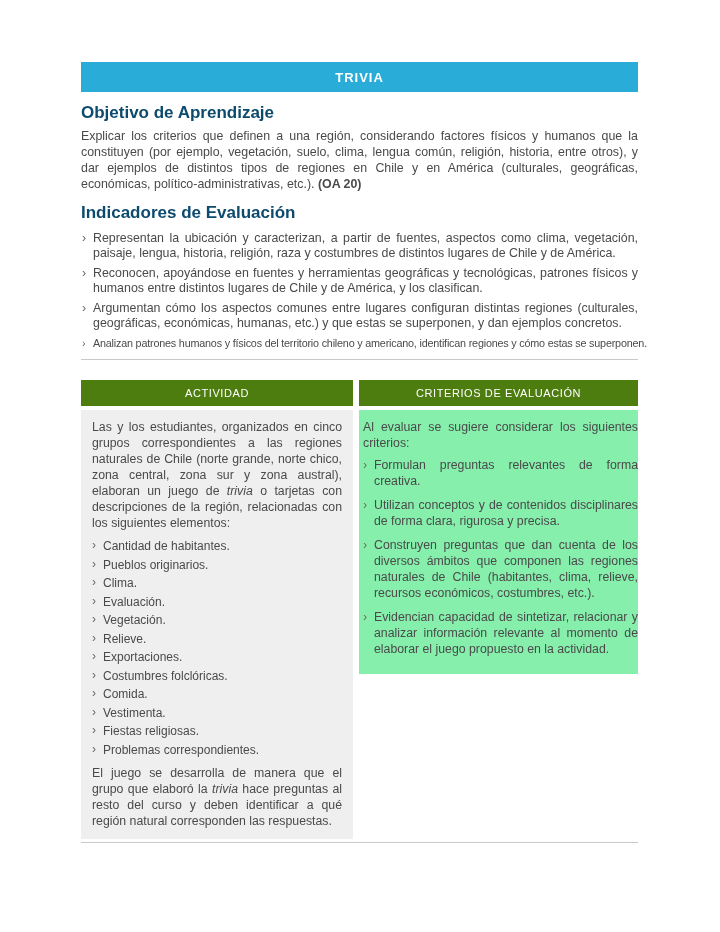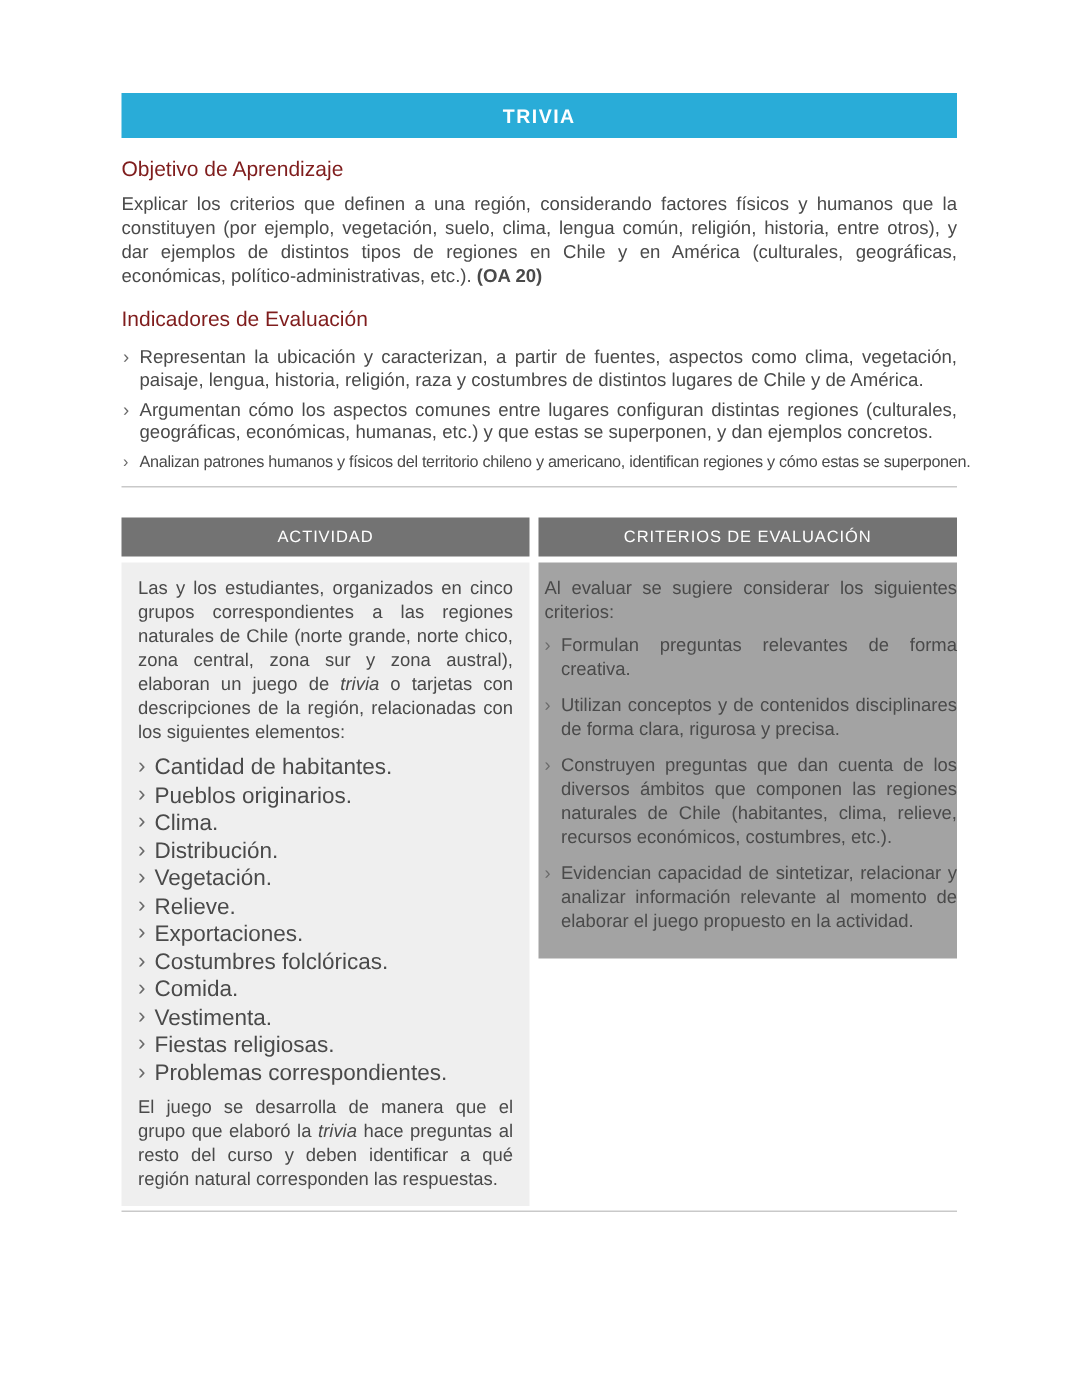--- a/index.html
+++ b/index.html
@@ -19,23 +19,23 @@
   .title-bar {
     background: #29acd8;
     height: 30px;
     display: flex; align-items: center; justify-content: center;
     color: #ffffff;
     font-size: 13px;
     font-weight: bold;
     letter-spacing: 1px;
   }
   .section-heading {
-    color: #7f1d1d;
-    font-size: 14px;
-    font-weight: normal;
+    color: #0c4a6e;
+    font-size: 17px;
+    font-weight: bold;
     margin: 12px 0 0 0;
     line-height: 17px;
   }
   .body-paragraph {
     margin: 7px 0 0 0;
     font-size: 12.4px;
     line-height: 16px;
     text-align: justify;
   }
   .oa-code { font-weight: bold; }
@@ -65,57 +65,57 @@
     text-align: left;
   }
   .divider {
     border: none;
     border-top: 1px solid #c9c9c9;
     margin: 8px 0 0 0;
   }
   .eval-table { margin-top: 20px; }
   .table-head { display: flex; gap: 6px; }
   .table-head .th {
-    background: #737373;
+    background: #4d7c0f;
     color: #ffffff;
     font-size: 11px;
     letter-spacing: 0.6px;
     height: 26px;
     display: flex; align-items: center; justify-content: center;
   }
   .th.col-left { width: 272px; }
   .th.col-right { flex: 1; }
   .table-body { display: flex; gap: 6px; margin-top: 4px; align-items: flex-start; }
   .td-activity {
     width: 272px;
     background: #efefef;
     padding: 9px 11px 10px 11px;
   }
   .td-criteria {
     flex: 1;
     padding: 9px 0 9px 4px;
-    background: #a3a3a3;
+    background: #86efac;
   }
   .cell-text {
     margin: 0;
     font-size: 12.3px;
     line-height: 16px;
     text-align: justify;
   }
   .italic-word { font-style: italic; }
   .element-list {
     list-style: none;
     margin: 9px 0 8px 0;
     padding: 0;
   }
   .element-list li {
     position: relative;
     padding-left: 11px;
     margin-bottom: 5.5px;
-    font-size: 15px;
+    font-size: 12px;
     line-height: 13px;
   }
   .element-list li::before {
     content: "\203A";
     position: absolute;
     left: 0; top: -1px;
     color: #6a6a6a;
   }
   .criteria-list {
     list-style: none;
@@ -153,20 +153,21 @@
   </div>
 
   <h2 class="section-heading">Objetivo de Aprendizaje</h2>
 
   <p class="body-paragraph"><span>Explicar los criterios que definen a una región, considerando factores físicos y humanos que la constituyen (por ejemplo, vegetación, suelo, clima, lengua común, religión, historia, entre otros), y dar ejemplos de distintos tipos de regiones en Chile y en América (culturales, geográficas, económicas, político-administrativas, etc.). </span><span class="oa-code">(OA 20)</span></p>
 
   <h2 class="section-heading">Indicadores de Evaluación</h2>
 
   <ul class="bullet-list">
     <li>Representan la ubicación y caracterizan, a partir de fuentes, aspectos como clima, vegetación, paisaje, lengua, historia, religión, raza y costumbres de distintos lugares de Chile y de América.</li>
+    <li>Reconocen, apoyándose en fuentes y herramientas geográficas y tecnológicas, patrones físicos y humanos entre distintos lugares de Chile y de América, y los clasifican.</li>
     <li>Argumentan cómo los aspectos comunes entre lugares configuran distintas regiones (culturales, geográficas, económicas, humanas, etc.) y que estas se superponen, y dan ejemplos concretos.</li>
     <li class="fit-one-line">Analizan patrones humanos y físicos del territorio chileno y americano, identifican regiones y cómo estas se superponen.</li>
   </ul>
 
   <hr class="divider">
 
   <div class="eval-table">
     <div class="table-head">
       <div class="th col-left">ACTIVIDAD</div>
       <div class="th col-right">CRITERIOS DE EVALUACIÓN</div>
@@ -174,21 +175,21 @@
 
     <div class="table-body">
 
       <div class="td-activity">
         <p class="cell-text"><span>Las y los estudiantes, organizados en cinco grupos correspondientes a las regiones naturales de Chile (norte grande, norte chico, zona central, zona sur y zona austral), elaboran un juego de </span><span class="italic-word">trivia</span><span> o tarjetas con descripciones de la región, relacionadas con los siguientes elementos:</span></p>
 
         <ul class="element-list">
           <li>Cantidad de habitantes.</li>
           <li>Pueblos originarios.</li>
           <li>Clima.</li>
-          <li>Distribución.</li>
+          <li>Evaluación.</li>
           <li>Vegetación.</li>
           <li>Relieve.</li>
           <li>Exportaciones.</li>
           <li>Costumbres folclóricas.</li>
           <li>Comida.</li>
           <li>Vestimenta.</li>
           <li>Fiestas religiosas.</li>
           <li>Problemas correspondientes.</li>
         </ul>
 

